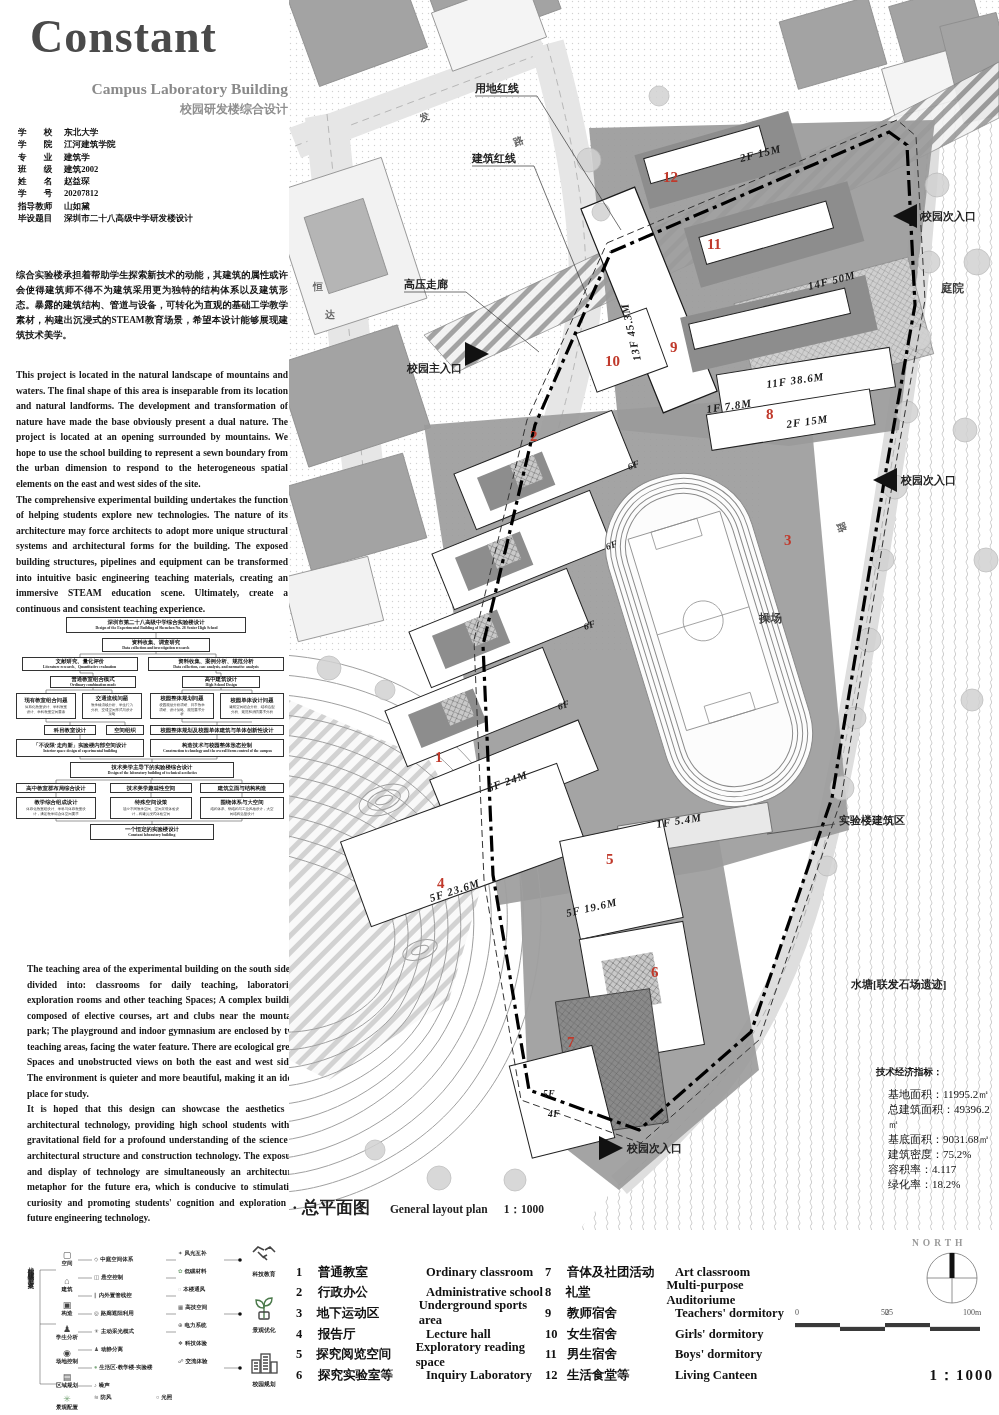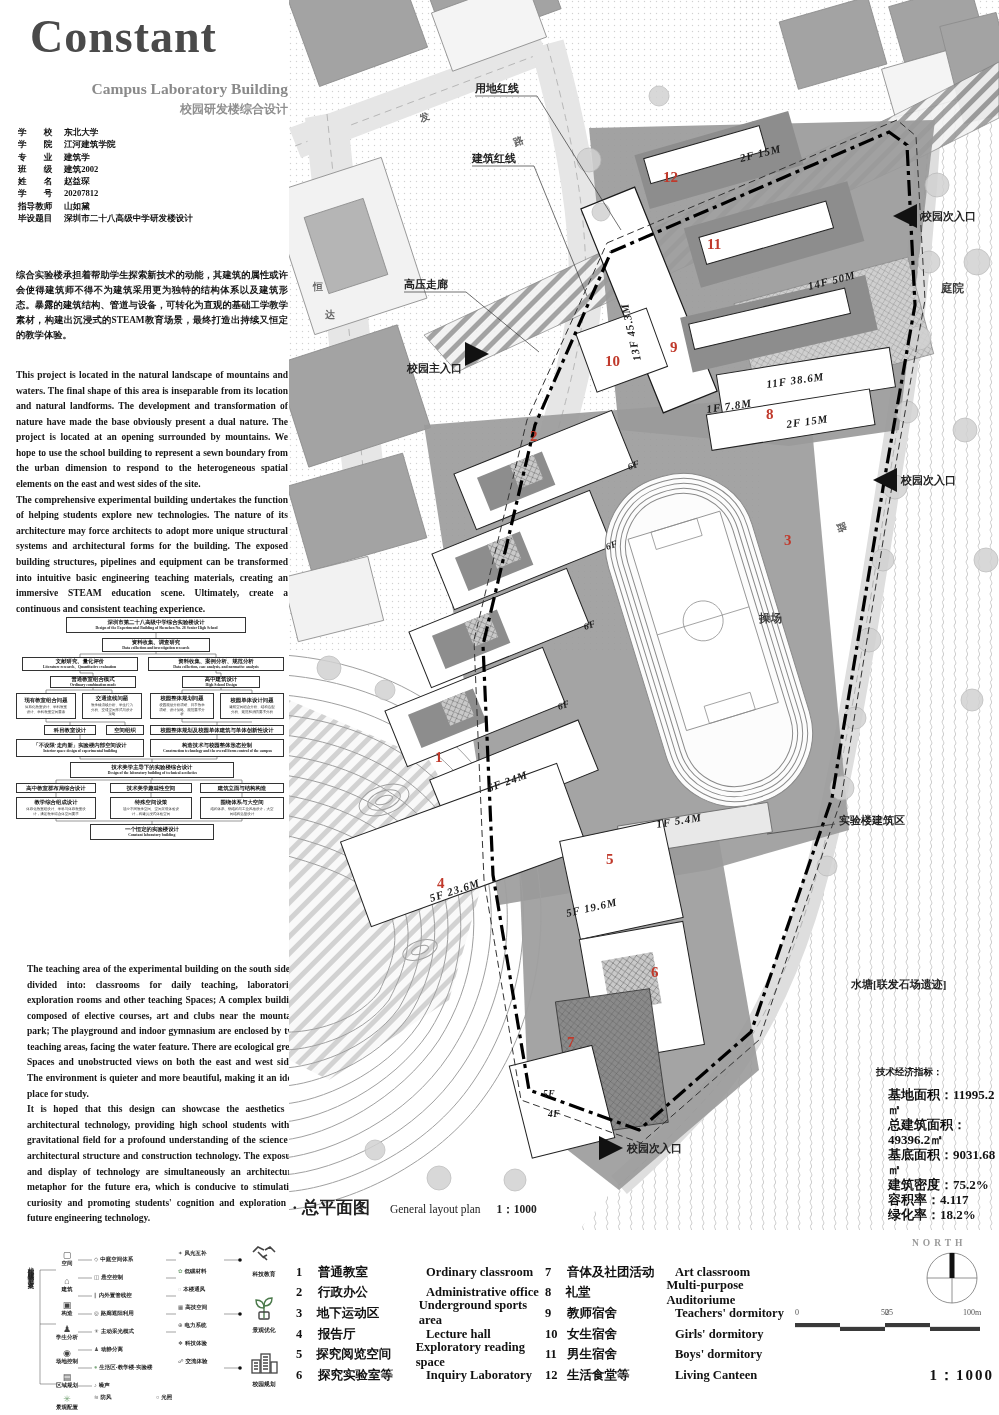--- a/index.html
+++ b/index.html
@@ -20,30 +20,30 @@
   
   .flow{left:14px;top:617px;width:276px;height:228px;}
   .fb{position:absolute;border:0.7px solid #333;background:#fff;display:flex;flex-direction:column;
       align-items:center;justify-content:center;text-align:center;line-height:1.12;padding:1px;box-sizing:border-box;}
   .fb .z{font-size:5.4px;font-weight:700;white-space:nowrap;}
   .fb .e{font-size:4.6px;font-weight:700;color:#222;transform:scale(.82);white-space:nowrap;}
   .fb .s{font-size:4.4px;color:#333;transform:scale(.8);line-height:1.25;}
   
   .caption{left:292px;top:1196px;}
   .caption .c-zh{font-size:17px;font-weight:bold;color:#222;}
-  .caption .c-en{font-size:11.5px;font-weight:normal;margin-left:16px;color:#222;}
+  .caption .c-en{font-size:11.5px;font-weight:bold;margin-left:16px;color:#222;}
   .caption .c-sc{font-size:11.5px;font-weight:bold;margin-left:12px;color:#222;}
   .legend{top:1262px;font-weight:bold;}
   .lg-row{display:flex;height:20.6px;align-items:center;}
   .lg-num{width:22px;font-size:12.5px;}
   .lg-zh{width:108px;font-size:12.5px;}
   .lg-en{font-size:12.5px;}
   .tech{left:876px;top:1066px;width:120px;}
   .tech .t-title{font-size:9.5px;font-weight:bold;margin-bottom:8px;}
-  .tech .t-row{font-size:13px;font-weight:bold;line-height:15px;padding-left:12px;}
+  .tech .t-row{font-size:11px;font-weight:normal;line-height:15px;padding-left:12px;}
   .north-lbl{left:912px;top:1238px;width:80px;font-size:9.5px;letter-spacing:4px;color:#9a9a9a;font-weight:bold;}
   .sb-labels{left:795px;top:1308px;width:190px;font-size:8px;color:#555;}
   .sb-labels span{position:absolute;top:0;}
   .final-scale{left:908px;top:1366px;width:86px;text-align:right;font-size:15px;font-weight:bold;letter-spacing:2px;}
   
   .cdg{left:26px;top:1234px;width:262px;height:176px;font-family:"Liberation Sans","DejaVu Sans",sans-serif;}
   .cdg-vert{position:absolute;left:0;top:28px;writing-mode:vertical-rl;font-size:6.5px;font-weight:700;color:#222;letter-spacing:2px;}
   .dnode{position:absolute;text-align:center;color:#222;}
   .dnode .ic{display:block;font-size:9px;line-height:10px;color:#444;}
   .dnode .tx{display:block;font-size:5.5px;font-weight:700;white-space:nowrap;}
@@ -97,21 +97,21 @@
       <span>山如黛</span>
     </div>
   <div class="row">
       <span class="lb">毕设题目</span>
       <span>深圳市二十八高级中学研发楼设计</span>
     </div>
 </div>
 
 <div class="abs para zhp" style="left:16px;top:253px;">
   <br>
-  <span>综合实验楼承担着帮助学生探索新技术的动能，其建筑的属性或许会使得建筑师不得不为建筑采用更为独特的结构体系以及建筑形态。暴露的建筑结构、管道与设备，可转化为直观的基础工学教学素材，构建出沉浸式的STEAM教育场景，最终打造出持续又恒定的教学体验。</span>
+  <span>综合实验楼承担着帮助学生探索新技术的动能，其建筑的属性或许会使得建筑师不得不为建筑采用更为独特的结构体系以及建筑形态。暴露的建筑结构、管道与设备，可转化为直观的基础工学教学素材，构建出沉浸式的STEAM教育场景，希望本设计能够展现建筑技术美学。</span>
 </div>
 <div class="abs para enp" style="left:16px;top:368px;">
   <span>This project is located in the natural landscape of mountains and waters. The final shape of this area is inseparable from its location and natural landforms. The development and transformation of nature have made the base obviously present a dual nature. The project is located at an opening surrounded by mountains. We hope to use the school building to represent a sewn boundary from the urban dimension to respond to the heterogeneous spatial elements on the east and west sides of the site.</span><br>
   <span>The comprehensive experimental building undertakes the function of helping students explore new technologies. The nature of its architecture may force architects to adopt more unique structural systems and architectural forms for the building. The exposed building structures, pipelines and equipment can be transformed into intuitive basic engineering teaching materials, creating an immersive STEAM education scene. Ultimately, create a continuous and consistent teaching experience.</span>
 </div>
 
 <div class="abs flow">
   <svg width="276" height="228" style="position:absolute;left:0;top:0">
     <g stroke="#555" stroke-width="0.6" fill="none">
       <path d="M142 16 V21"></path>
@@ -515,21 +515,21 @@
 
 <div class="abs legend" style="left:296px;width:250px;">
   <div class="lg-row">
       <span class="lg-num">1</span>
       <span class="lg-zh">普通教室</span>
       <span class="lg-en">Ordinary classroom</span>
     </div>
   <div class="lg-row">
       <span class="lg-num">2</span>
       <span class="lg-zh">行政办公</span>
-      <span class="lg-en">Administrative office</span>
+      <span class="lg-en">Administrative school</span>
     </div>
   <div class="lg-row">
       <span class="lg-num">3</span>
       <span class="lg-zh">地下运动区</span>
       <span class="lg-en">Underground sports area</span>
     </div>
   <div class="lg-row">
       <span class="lg-num">4</span>
       <span class="lg-zh">报告厅</span>
       <span class="lg-en">Lecture hall</span>

